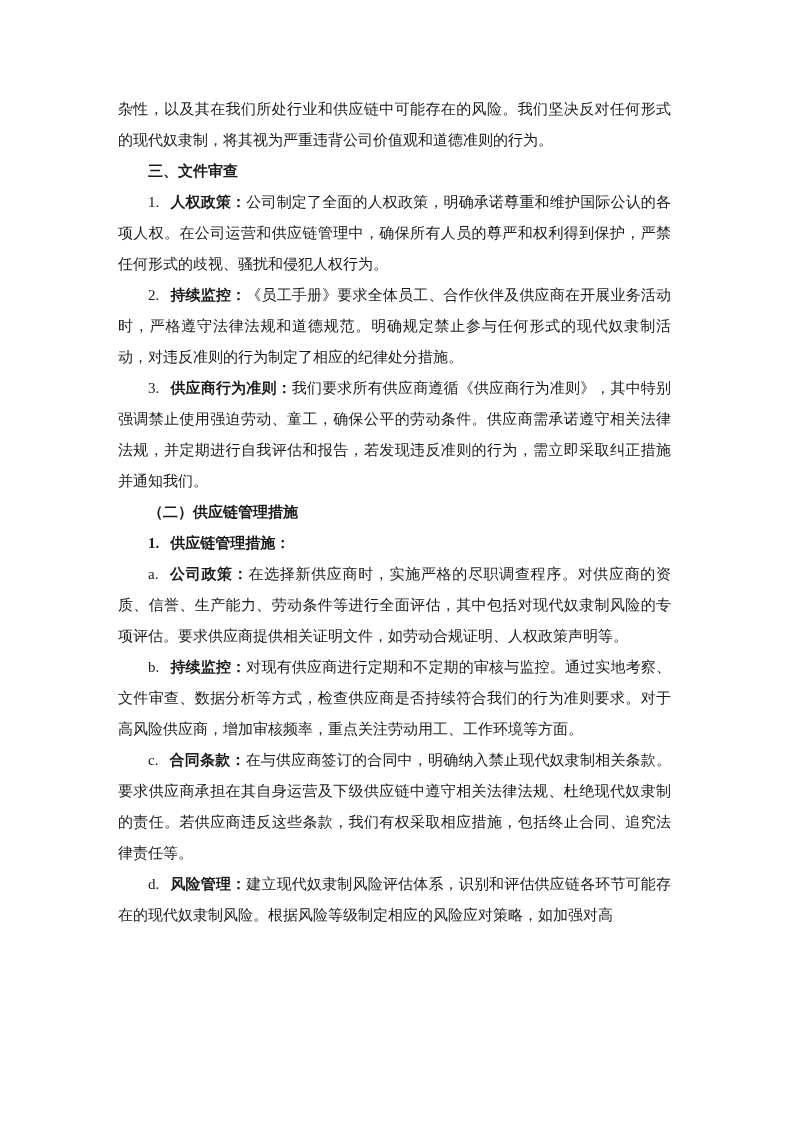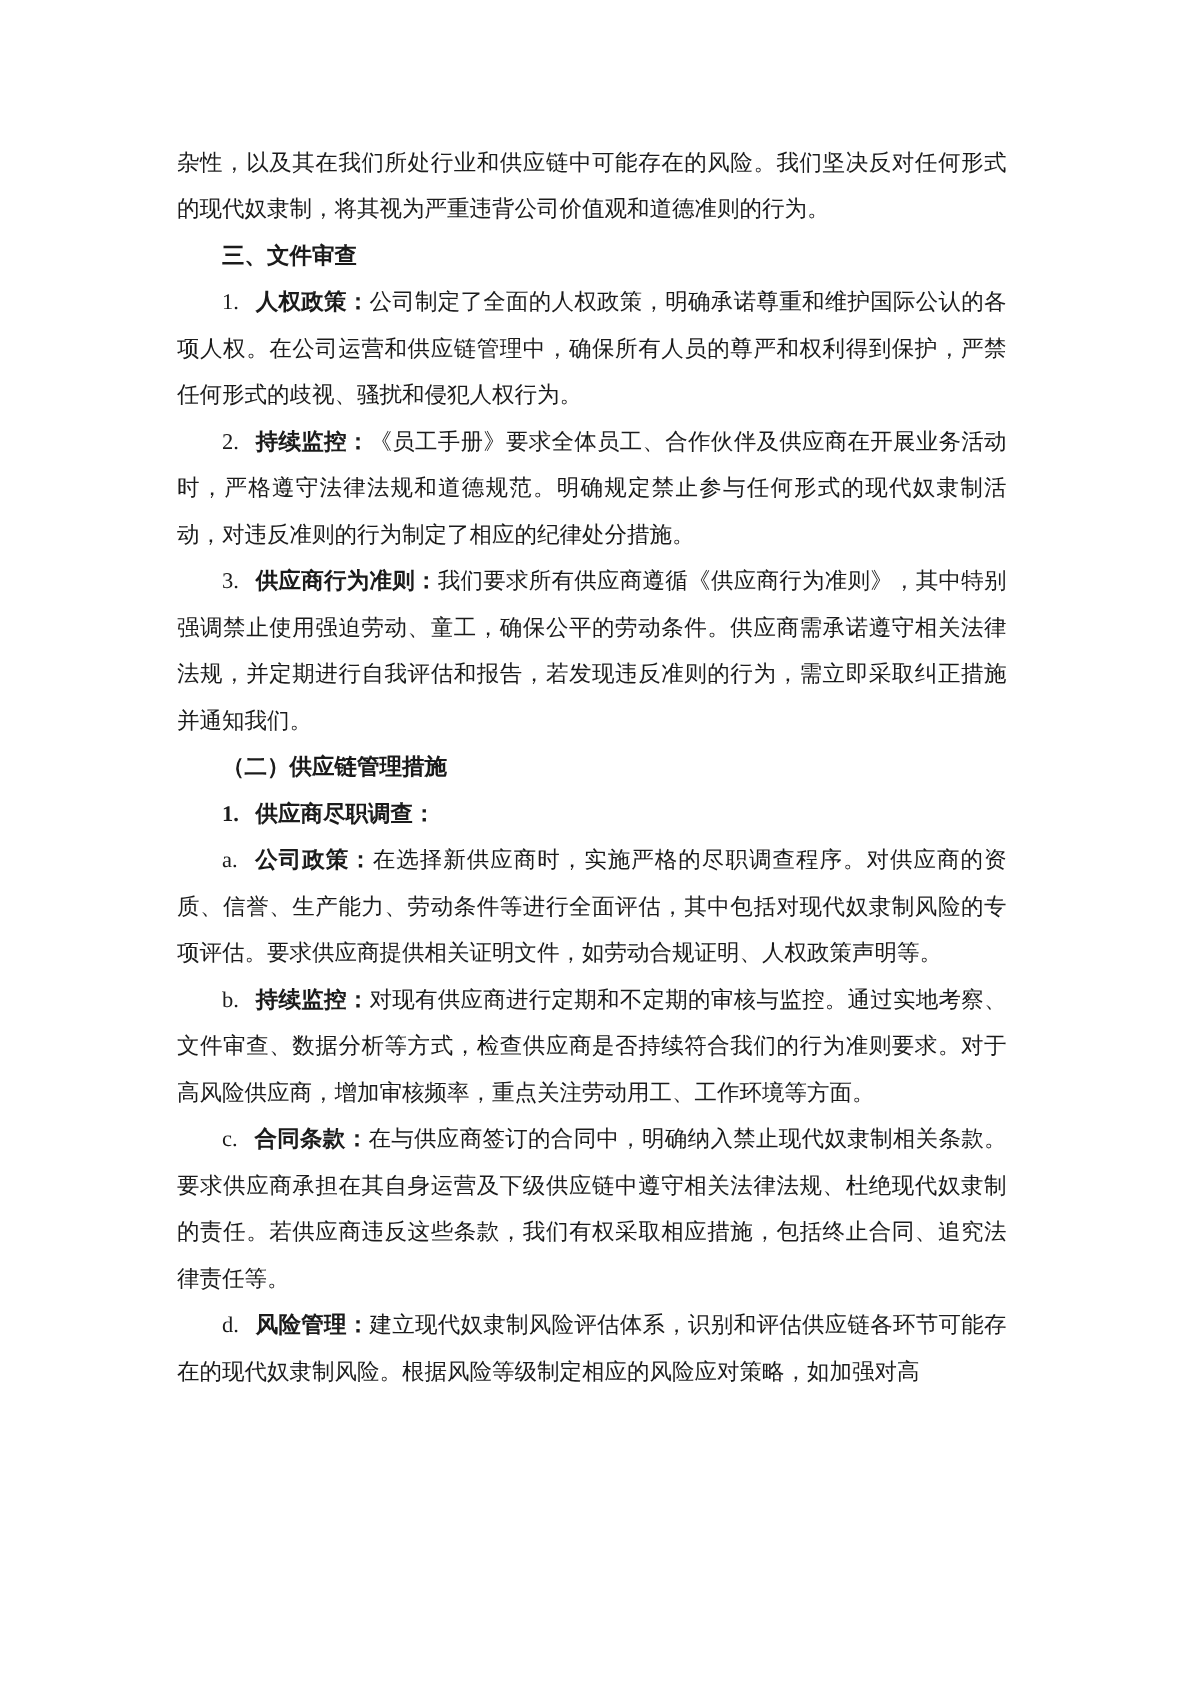--- a/index.html
+++ b/index.html
@@ -65,21 +65,21 @@
 
 
     <p class="para"><span class="marker">1.</span><span class="label">人权政策：</span><span class="body-text">公司制定了全面的人权政策，明确承诺尊重和维护国际公认的各项人权。在公司运营和供应链管理中，确保所有人员的尊严和权利得到保护，严禁任何形式的歧视、骚扰和侵犯人权行为。</span></p>
 
     <p class="para"><span class="marker">2.</span><span class="label">持续监控：</span><span class="body-text">《员工手册》要求全体员工、合作伙伴及供应商在开展业务活动时，严格遵守法律法规和道德规范。明确规定禁止参与任何形式的现代奴隶制活动，对违反准则的行为制定了相应的纪律处分措施。</span></p>
 
     <p class="para"><span class="marker">3.</span><span class="label">供应商行为准则：</span><span class="body-text">我们要求所有供应商遵循《供应商行为准则》，其中特别强调禁止使用强迫劳动、童工，确保公平的劳动条件。供应商需承诺遵守相关法律法规，并定期进行自我评估和报告，若发现违反准则的行为，需立即采取纠正措施并通知我们。</span></p>
 
     <p class="para heading"><span>（二）供应链管理措施</span></p>
 
-    <p class="para heading"><span class="marker">1.</span><span class="label">供应商尽职调查：</span></p>
+    <p class="para heading"><span class="marker">1.</span><span class="label">供应链管理措施：</span></p>
 
     <p class="para"><span class="marker">a.</span><span class="label">公司政策：</span><span class="body-text">在选择新供应商时，实施严格的尽职调查程序。对供应商的资质、信誉、生产能力、劳动条件等进行全面评估，其中包括对现代奴隶制风险的专项评估。要求供应商提供相关证明文件，如劳动合规证明、人权政策声明等。</span></p>
 
     <p class="para"><span class="marker">b.</span><span class="label">持续监控：</span><span class="body-text">对现有供应商进行定期和不定期的审核与监控。通过实地考察、文件审查、数据分析等方式，检查供应商是否持续符合我们的行为准则要求。对于高风险供应商，增加审核频率，重点关注劳动用工、工作环境等方面。</span></p>
 
     <p class="para"><span class="marker">c.</span><span class="label">合同条款：</span><span class="body-text">在与供应商签订的合同中，明确纳入禁止现代奴隶制相关条款。要求供应商承担在其自身运营及下级供应链中遵守相关法律法规、杜绝现代奴隶制的责任。若供应商违反这些条款，我们有权采取相应措施，包括终止合同、追究法律责任等。</span></p>
 
     <p class="para"><span class="marker">d.</span><span class="label">风险管理：</span><span class="body-text">建立现代奴隶制风险评估体系，识别和评估供应链各环节可能存在的现代奴隶制风险。根据风险等级制定相应的风险应对策略，如加强对高</span></p>
 
   </div>

